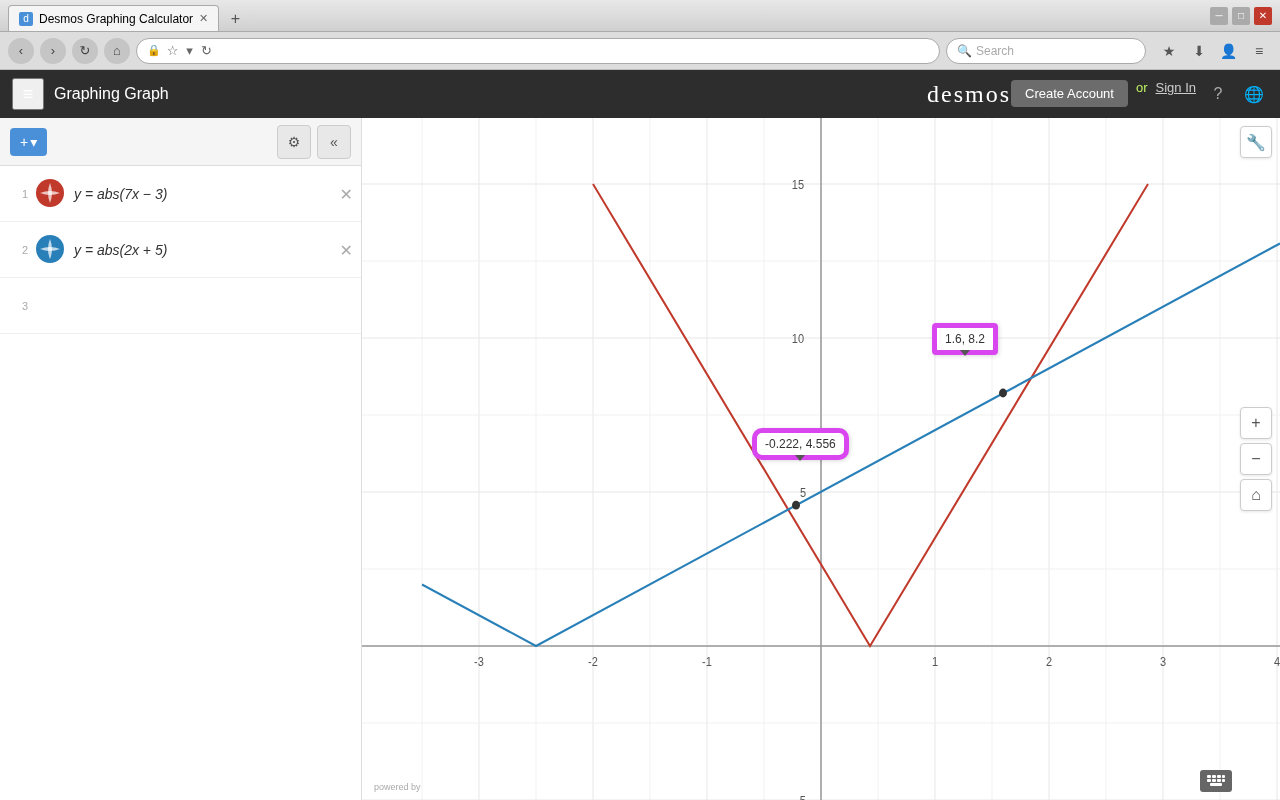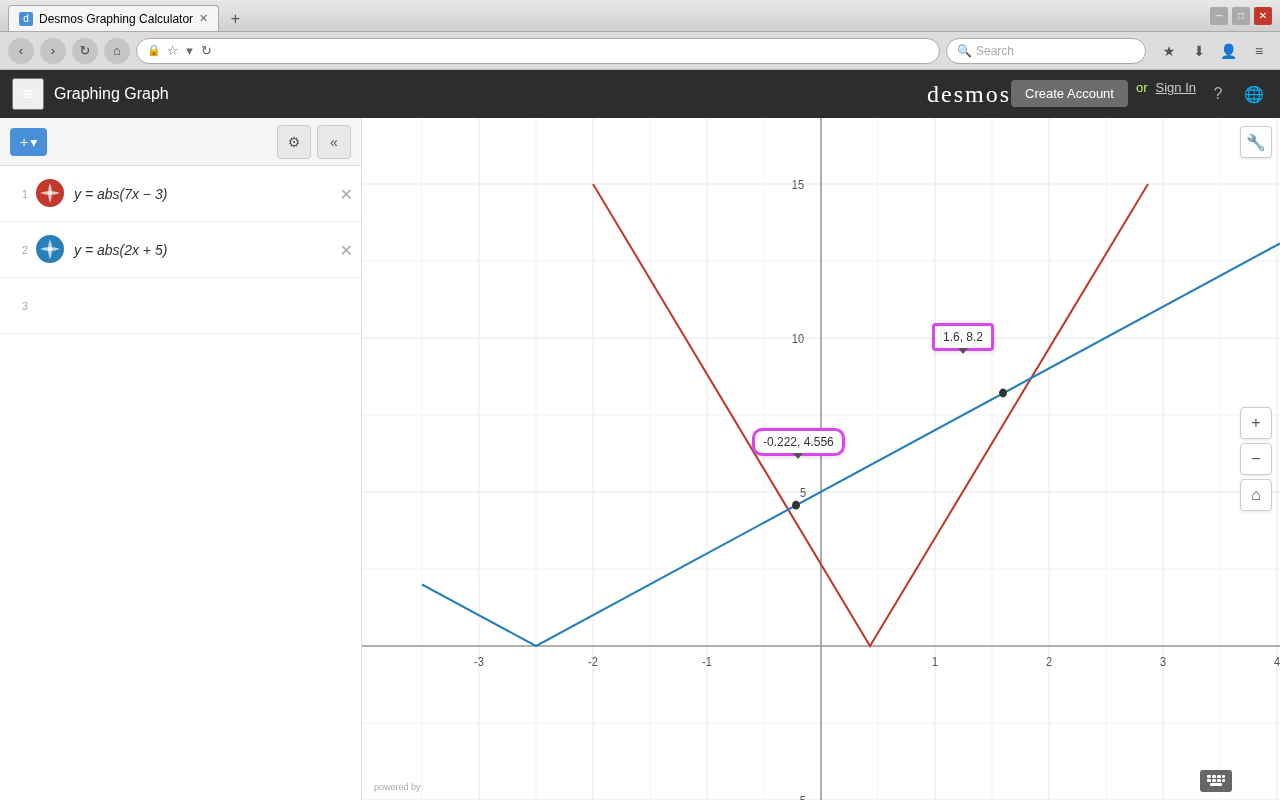--- a/index.html
+++ b/index.html
@@ -208,21 +208,21 @@
       box-shadow: 0 1px 3px rgba(0,0,0,0.1);
     }
     .graph-ctrl-wrench {
       position: absolute; right: 8px; top: 8px;
     }
 
     
     .tooltip {
       position: absolute;
       background: white;
-      border: 3px solid #d946ef;
+      border: 5px solid #d946ef;
       border-radius: 4px;
       padding: 4px 8px;
       font-size: 12px;
       color: #333;
       white-space: nowrap;
       pointer-events: none;
       box-shadow: 1px 1px 4px rgba(0,0,0,0.15);
     }
     .tooltip::after {
       content: '';

